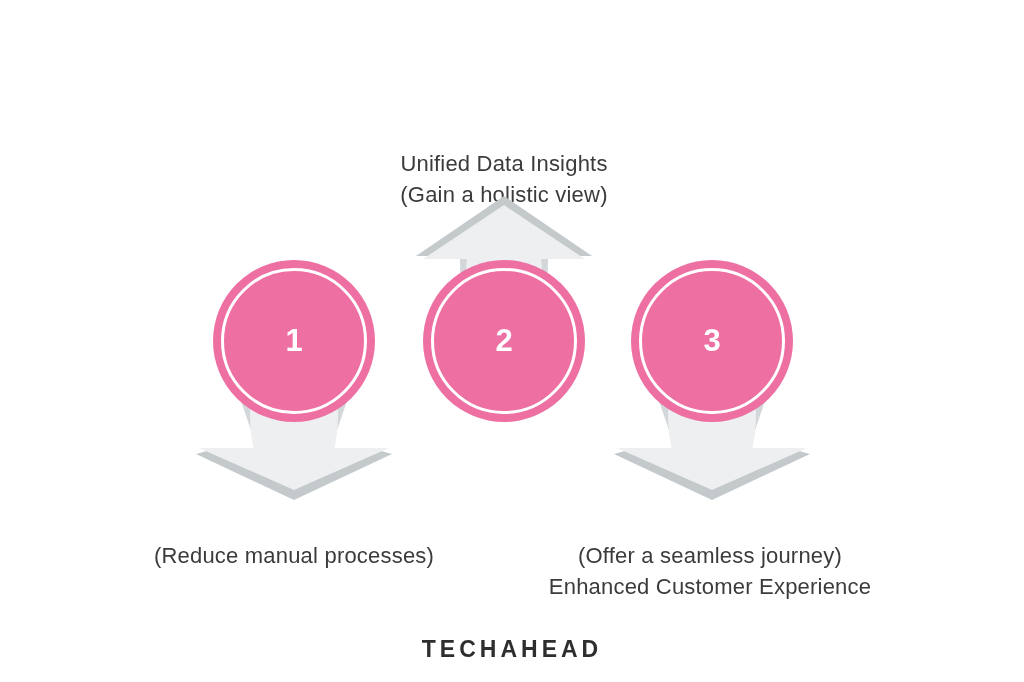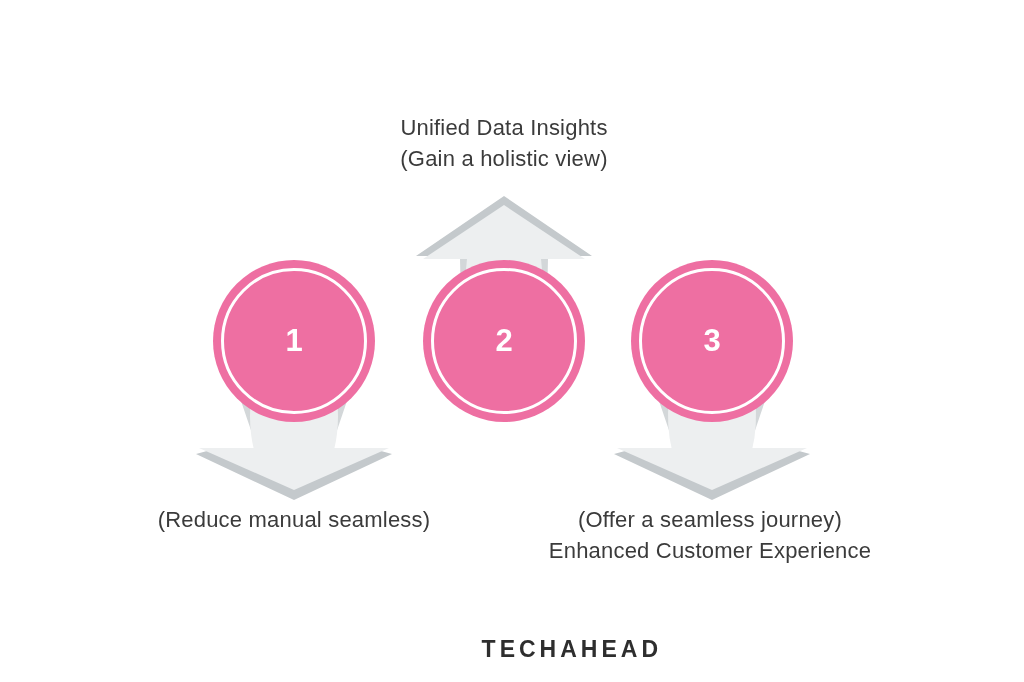--- a/index.html
+++ b/index.html
@@ -26,20 +26,21 @@
   }
 
   .label {
     position: absolute;
     width: 420px;
     text-align: center;
     color: var(--label-text);
     font-size: 22px;
     line-height: 31px;
     letter-spacing: 0.2px;
+    margin-top: 36px;
   }
   .label-top    { left: 294px; top: 112px; }
   .label-bottom-left  { left: 84px;  top: 504px; }
   .label-bottom-right { left: 500px; top: 504px; }
 
   .arrow-svg { position: absolute; display: block; }
   .up-arrow   { left: 414px; top: 196px; width: 180px; height: 150px; z-index: 1; }
   .down-arrow-1 { left: 194px; top: 398px; width: 200px; height: 105px; z-index: 1; }
   .down-arrow-3 { left: 612px; top: 398px; width: 200px; height: 105px; z-index: 1; }
 
@@ -75,21 +76,21 @@
     color: var(--number-text);
     font-size: 31px;
     font-weight: 600;
   }
 
   .logo {
     position: absolute;
     left: 362px;
     top: 636px;
     width: 300px;
-    text-align: right;
+    text-align: center;
     color: var(--logo-color);
     font-size: 23px;
     font-weight: 800;
     letter-spacing: 4px;
   }
 </style>
 </head>
 <body>
 
 <div class="canvas">
@@ -129,21 +130,21 @@
   <div class="step-circle circle-2">
     <div class="circle-ring"></div>
     <div class="circle-number">2</div>
   </div>
   <div class="step-circle circle-3">
     <div class="circle-ring"></div>
     <div class="circle-number">3</div>
   </div>
 
   <div class="label label-bottom-left">
-    <div>(Reduce manual seamless)</div>
+    <div>(Reduce manual processes)</div>
   </div>
   <div class="label label-bottom-right">
     <div>(Offer a seamless journey)</div>
     <div>Enhanced Customer Experience</div>
   </div>
 
   <div class="logo">TECHAHEAD</div>
 
 </div>
 

